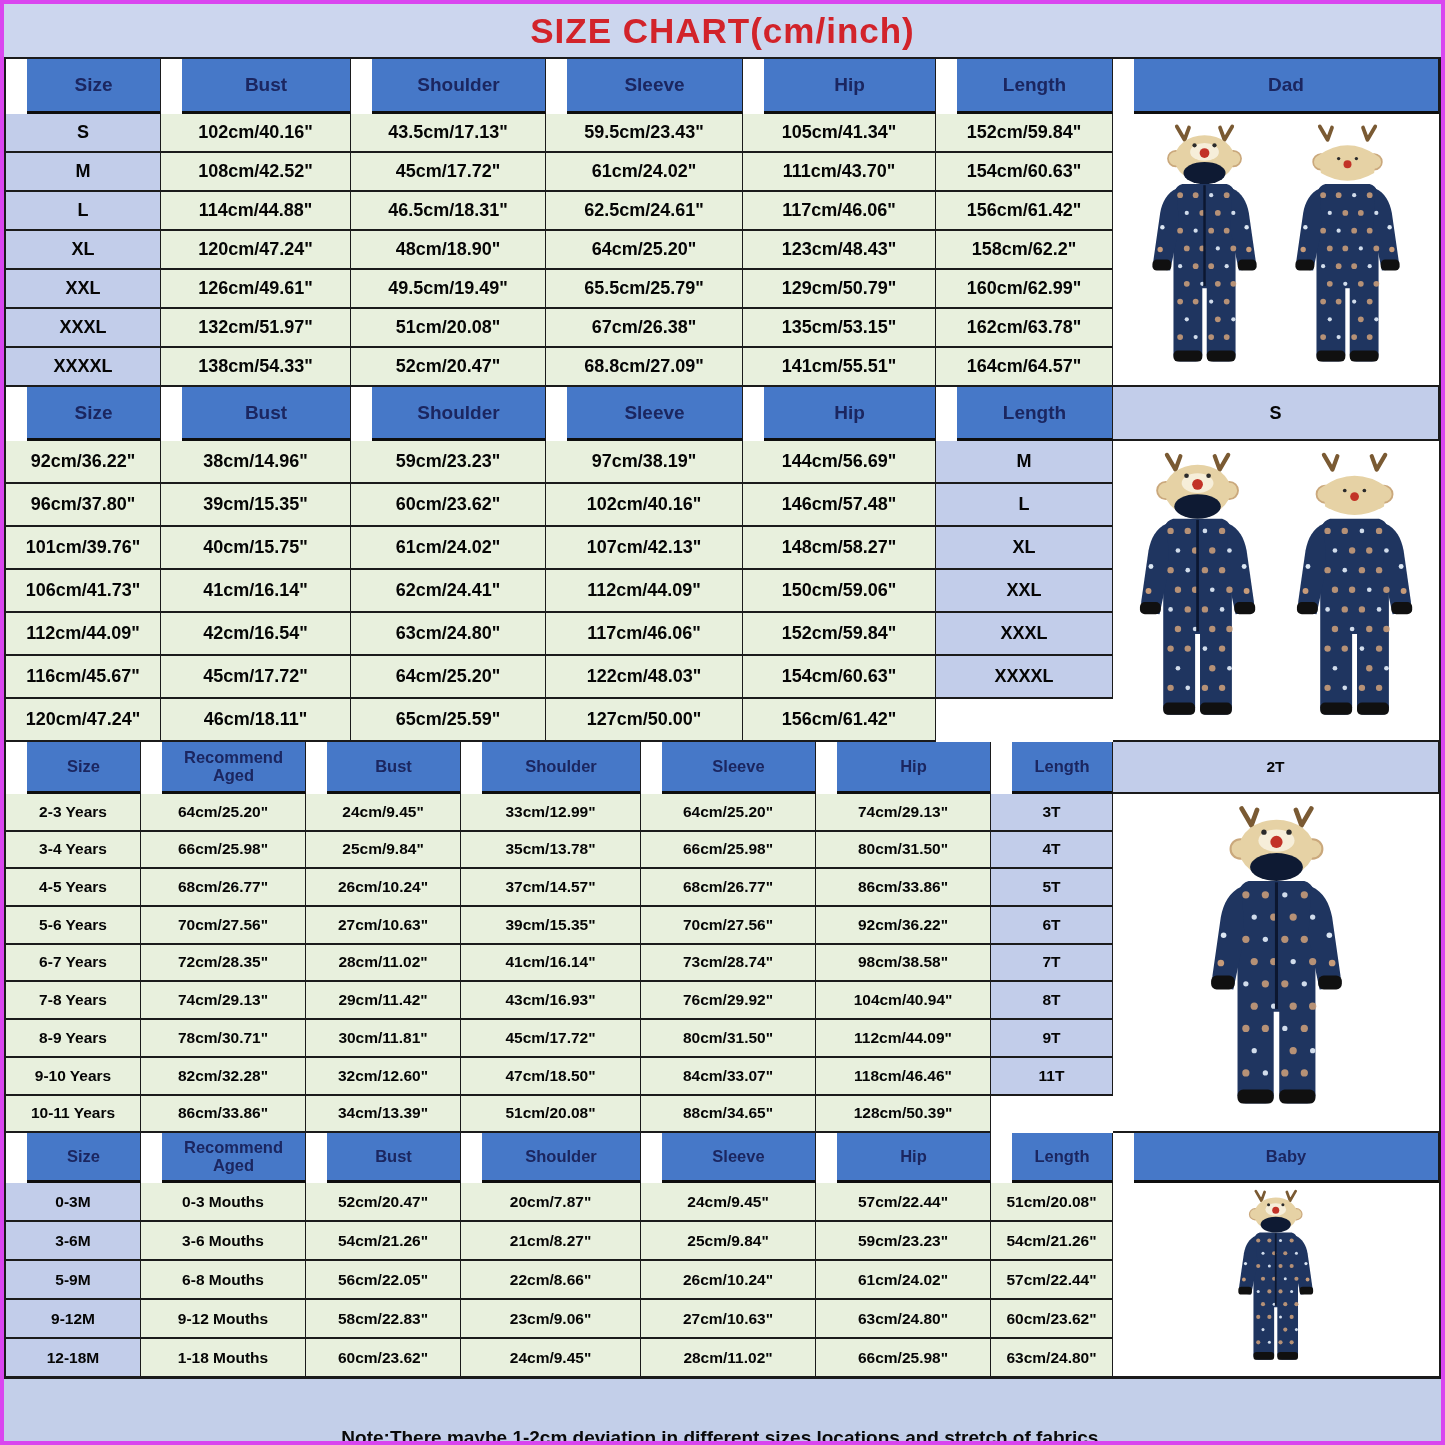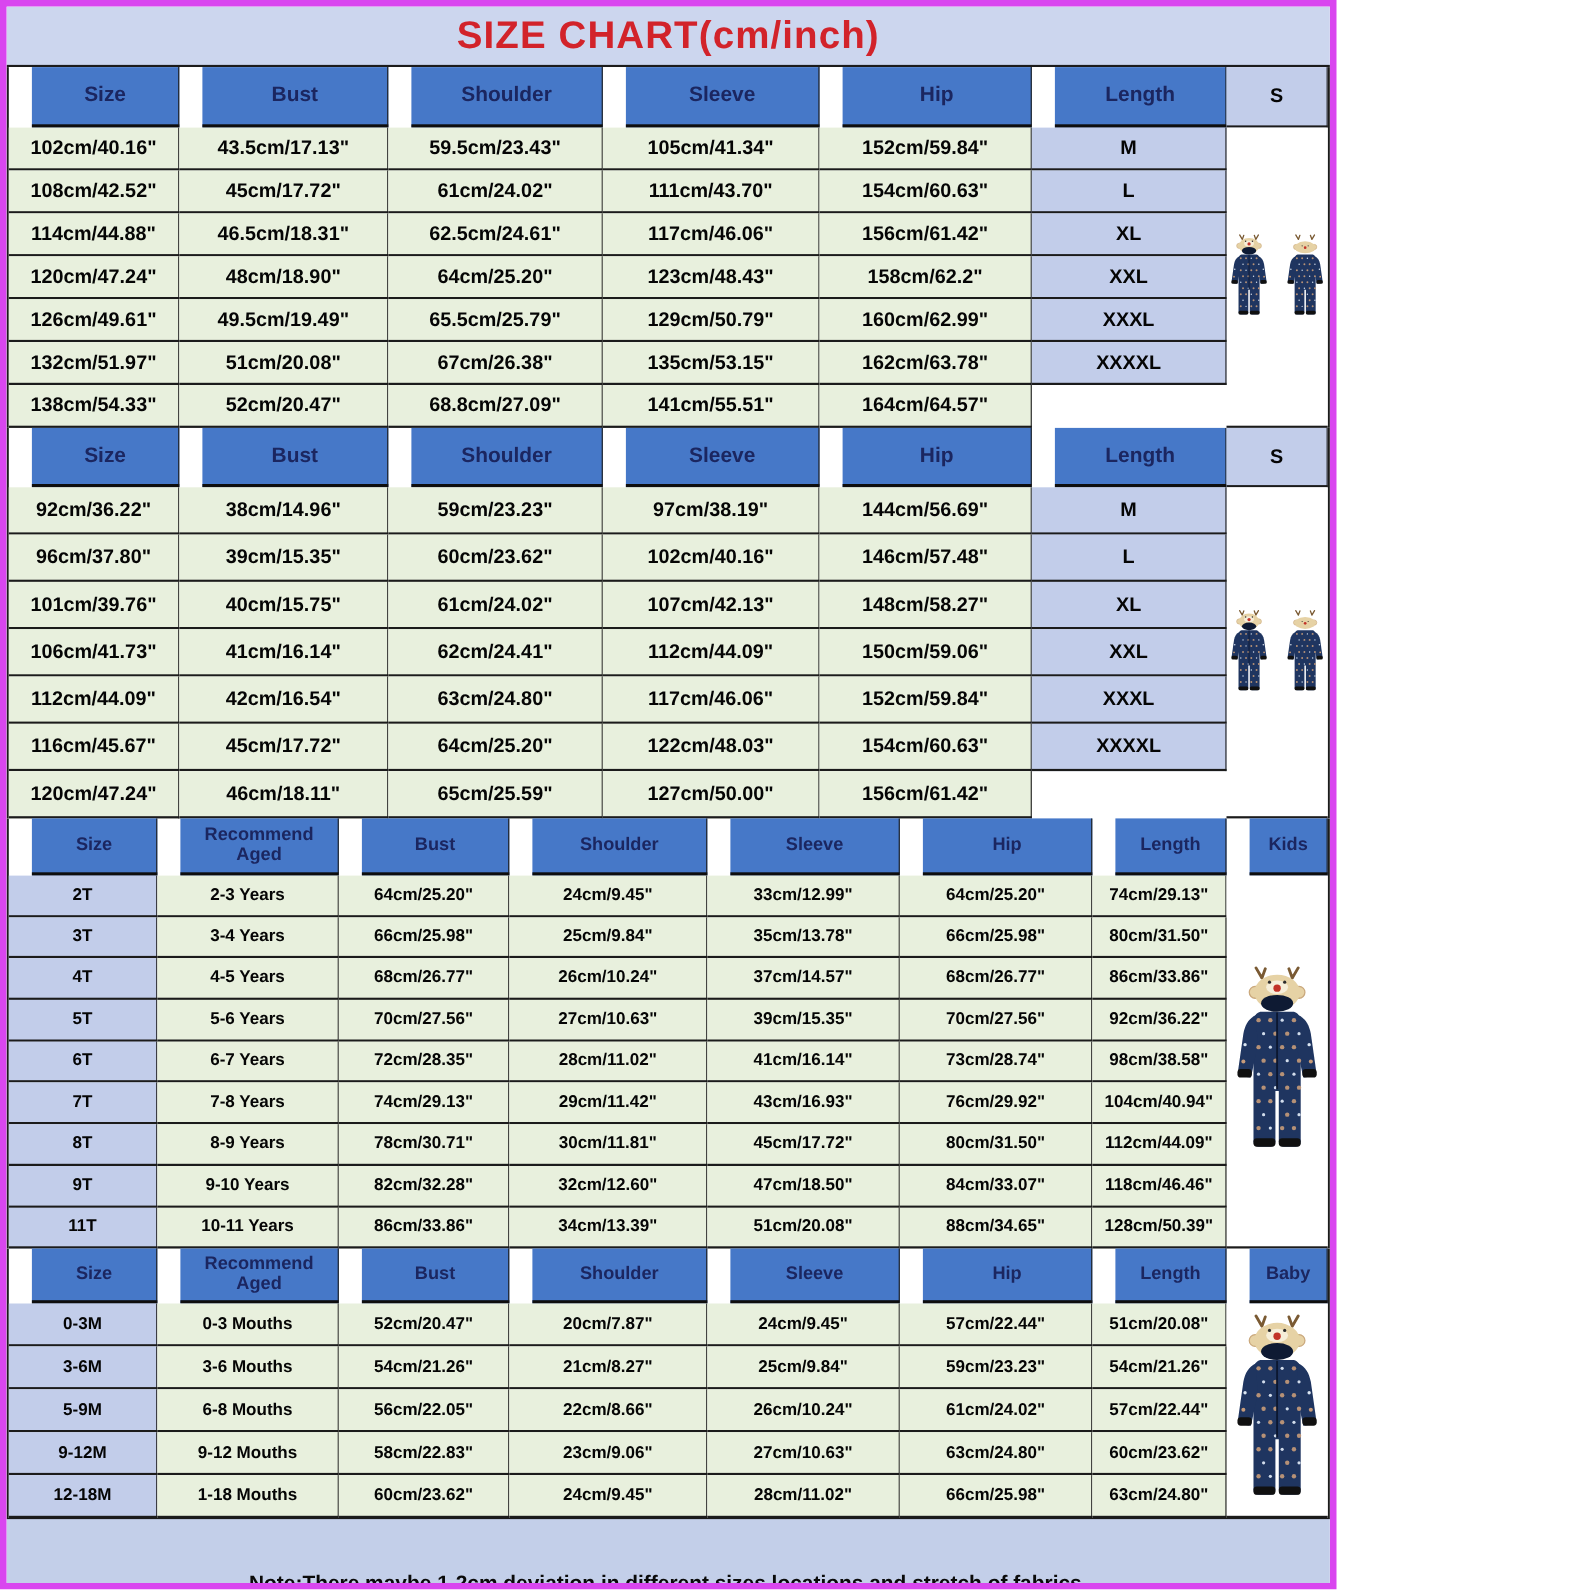--- a/index.html
+++ b/index.html
@@ -6,21 +6,21 @@
     --blue:#4678c8; --navy-text:#1b2660; --green:#e8f0dd; --lav:#c2cdea;
     --titlebg:#ccd6ee; --red:#d2232a; --notebg:#c3cfe9; --line:#1b1b1b;
     --suit:#1f3560; --hood:#e6d2a5;
   }
   *{box-sizing:border-box;}
   html,body{margin:0;padding:0;}
   body{
     width:1445px;height:1445px;background:#fff;
     font-family:"Liberation Sans", sans-serif;
   }
-  .page{width:1215px;height:1445px;overflow:hidden;border:6px solid #d946ef;}
+  .page{width:1445px;height:1445px;overflow:hidden;border:4px solid #d946ef;}
   .title-bar{
     height:55px;background:var(--titlebg);display:flex;align-items:center;justify-content:center;
     border-bottom:2px solid var(--line);
   }
   .title-bar h1{
     margin:0;color:var(--red);font-size:35px;font-weight:bold;letter-spacing:1px;
   }
   .section{
     display:grid;border-left:2px solid var(--line);border-right:2px solid var(--line);
     background:#fff;
@@ -64,20 +64,21 @@
   <div class="title-bar">
     <h1>SIZE CHART(cm/inch)</h1>
   </div>
   <div class="section sec0">
       <div class="cell hdr">Size</div>
       <div class="cell hdr">Bust</div>
       <div class="cell hdr">Shoulder</div>
       <div class="cell hdr">Sleeve</div>
       <div class="cell hdr">Hip</div>
       <div class="cell hdr">Length</div>
+      <div class="cell hdr">Dad</div>
       <div class="cell size">S</div>
       <div class="cell data">102cm/40.16"</div>
       <div class="cell data">43.5cm/17.13"</div>
       <div class="cell data">59.5cm/23.43"</div>
       <div class="cell data">105cm/41.34"</div>
       <div class="cell data">152cm/59.84"</div>
       <div class="img-cell" style="grid-area: 2 / 7 / span 7;">
         <svg viewBox="0 0 120 230" xmlns="http://www.w3.org/2000/svg">
     <path d="M40,56 C33,58 32,64 32,74 L32,210 Q32,216 38,216 L52,216 Q58,216 58,210 L58,150
              L62,150 L62,210 Q62,216 68,216 L82,216 Q88,216 88,210 L88,74 C88,64 87,58 80,56 Z" fill="#1f3560"></path>
@@ -403,21 +404,20 @@
       <div class="cell data">156cm/61.42"</div>
     </div>
   <div class="section sec2">
       <div class="cell hdr">Size</div>
       <div class="cell hdr">Recommend Aged</div>
       <div class="cell hdr">Bust</div>
       <div class="cell hdr">Shoulder</div>
       <div class="cell hdr">Sleeve</div>
       <div class="cell hdr">Hip</div>
       <div class="cell hdr">Length</div>
-      <div class="cell hdr">Kids</div>
       <div class="cell size">2T</div>
       <div class="cell data">2-3 Years</div>
       <div class="cell data">64cm/25.20"</div>
       <div class="cell data">24cm/9.45"</div>
       <div class="cell data">33cm/12.99"</div>
       <div class="cell data">64cm/25.20"</div>
       <div class="cell data">74cm/29.13"</div>
       <div class="img-cell" style="grid-area: 2 / 8 / span 9;">
         <svg viewBox="0 0 120 230" xmlns="http://www.w3.org/2000/svg">
     <path d="M40,56 C33,58 32,64 32,74 L32,210 Q32,216 38,216 L52,216 Q58,216 58,210 L58,150

